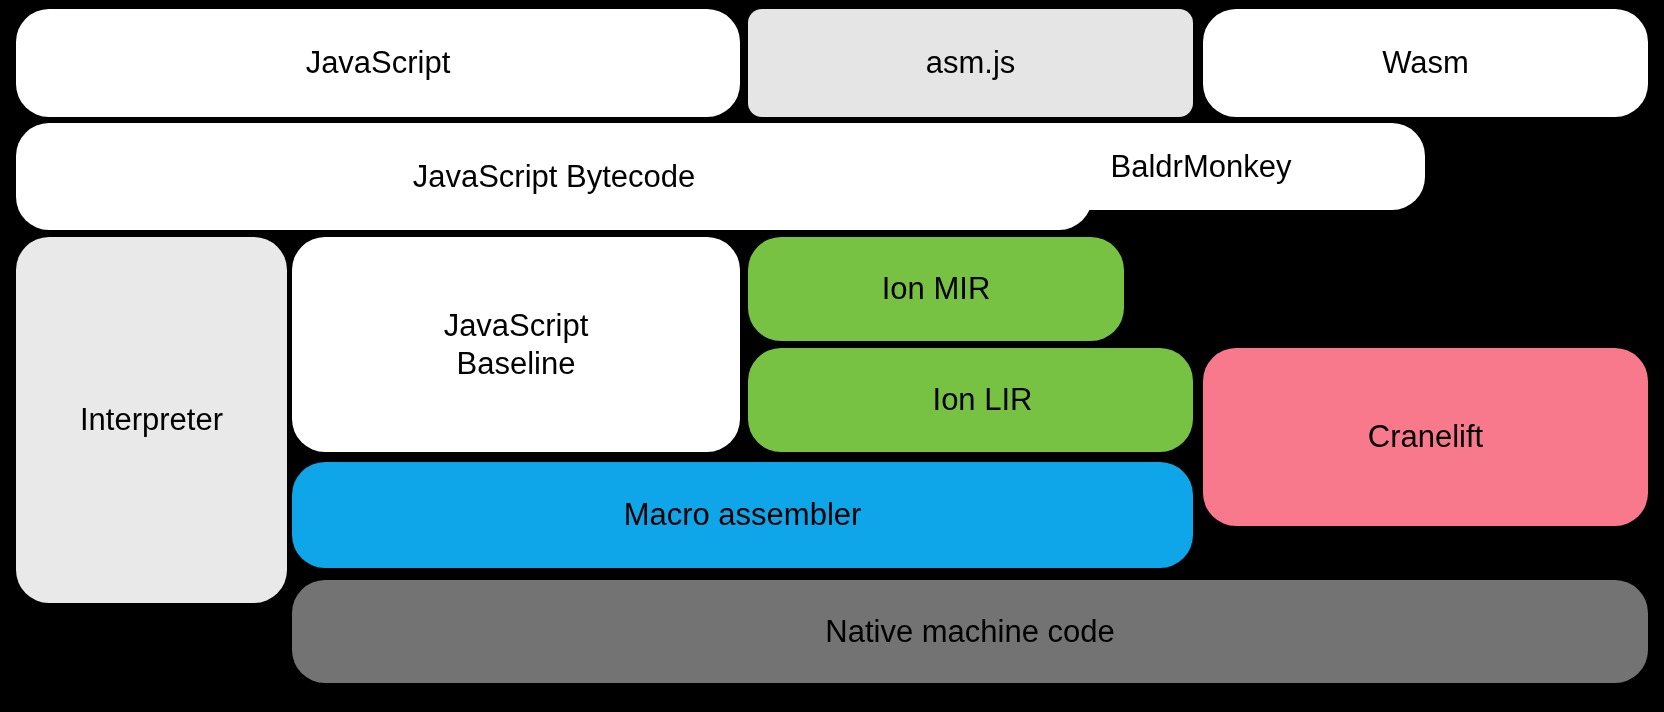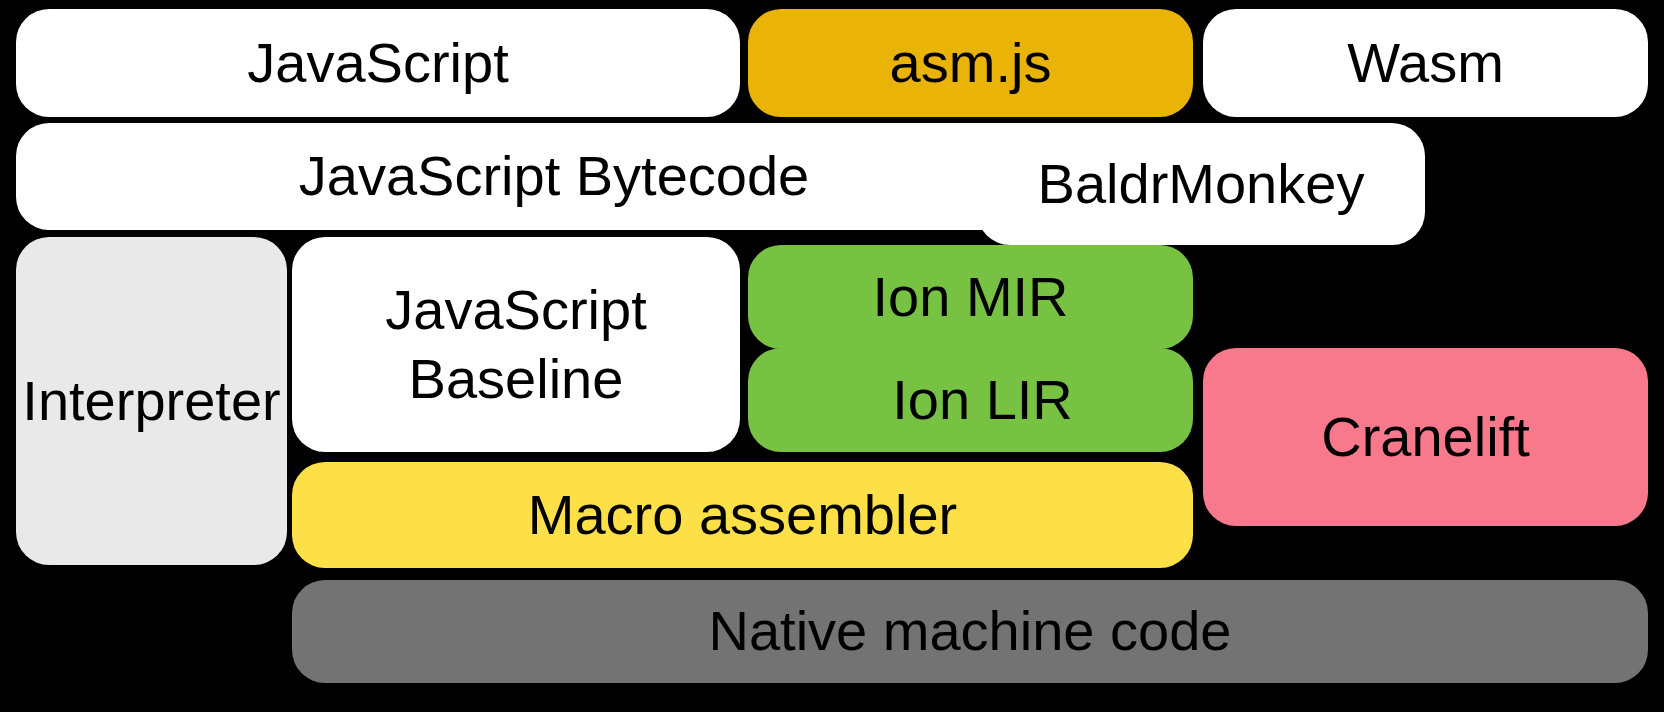--- a/index.html
+++ b/index.html
@@ -16,53 +16,53 @@
     font-family: "Liberation Sans", sans-serif;
   }
   .block {
     position: absolute;
     background: #ffffff;
     border-radius: 33px;
     display: flex;
     align-items: center;
     justify-content: center;
     color: #000000;
-    font-size: 56px;
+    font-size: 31px;
     line-height: 1.22;
     text-align: center;
     white-space: pre-line;
     box-sizing: border-box;
   }
   
   .b-javascript   { left: 16px;   top: 9px;   width: 724px;  height: 108px; }
   .b-asmjs        { left: 748px;  top: 9px;   width: 445px;  height: 108px; }
   .b-wasm         { left: 1203px; top: 9px;   width: 445px;  height: 108px; text-align: right; }
   
   .b-bytecode     { left: 16px;   top: 123px; width: 1076px;  height: 107px; }
-  .b-baldrmonkey  { left: 977px;  top: 123px; width: 448px;  height: 122px; }
+  .b-baldrmonkey  { left: 977px;  top: 123px; width: 448px;  height: 87px; }
   
-  .b-interpreter  { left: 16px;   top: 237px; width: 271px;  height: 328px; }
+  .b-interpreter  { left: 16px;   top: 237px; width: 271px;  height: 366px; }
   .b-baseline     { left: 292px;  top: 237px; width: 448px;  height: 215px; }
-  .b-ion-mir      { left: 748px;  top: 237px; width: 445px;  height: 104px; margin-top: 8px; }
+  .b-ion-mir      { left: 748px;  top: 237px; width: 376px;  height: 104px; }
   .b-ion-lir      { left: 748px;  top: 348px; width: 445px;  height: 104px; }
   .b-cranelift    { left: 1203px; top: 348px; width: 445px;  height: 178px; }
   
   .b-macro        { left: 292px;  top: 462px; width: 901px;  height: 106px; }
   .b-native       { left: 292px;  top: 580px; width: 1356px; height: 103px; }
 </style>
 </head>
 <body>
 
 <div class="canvas">
 
   <div class="block b-javascript" style="background: rgb(255, 255, 255);">
     <span>JavaScript</span>
   </div>
 
-  <div class="block b-asmjs" style="background: #eab308;">
+  <div class="block b-asmjs" style="background: #e5e5e5; border-radius: 14px;">
     <span>asm.js</span>
   </div>
 
   <div class="block b-wasm" style="background: rgb(255, 255, 255);">
     <span>Wasm</span>
   </div>
 
   <div class="block b-bytecode" style="background: rgb(255, 255, 255);">
     <span>JavaScript Bytecode</span>
   </div>
@@ -85,21 +85,21 @@
   </div>
 
   <div class="block b-ion-lir" style="background: rgb(119, 193, 67); padding-left: 24px;">
     <span>Ion LIR</span>
   </div>
 
   <div class="block b-cranelift" style="background: rgb(247, 121, 139);">
     <span>Cranelift</span>
   </div>
 
-  <div class="block b-macro" style="background: #fde047;">
+  <div class="block b-macro" style="background: #0ea5e9;">
     <span>Macro assembler</span>
   </div>
 
   <div class="block b-native" style="background: #737373;">
     <span>Native machine code</span>
   </div>
 
 </div>
 
 </body></html>

